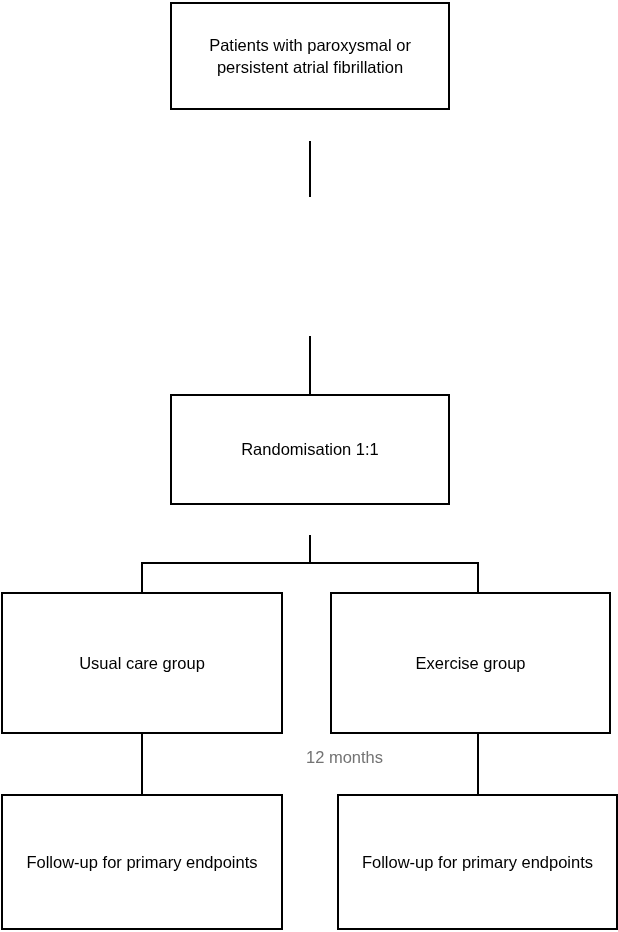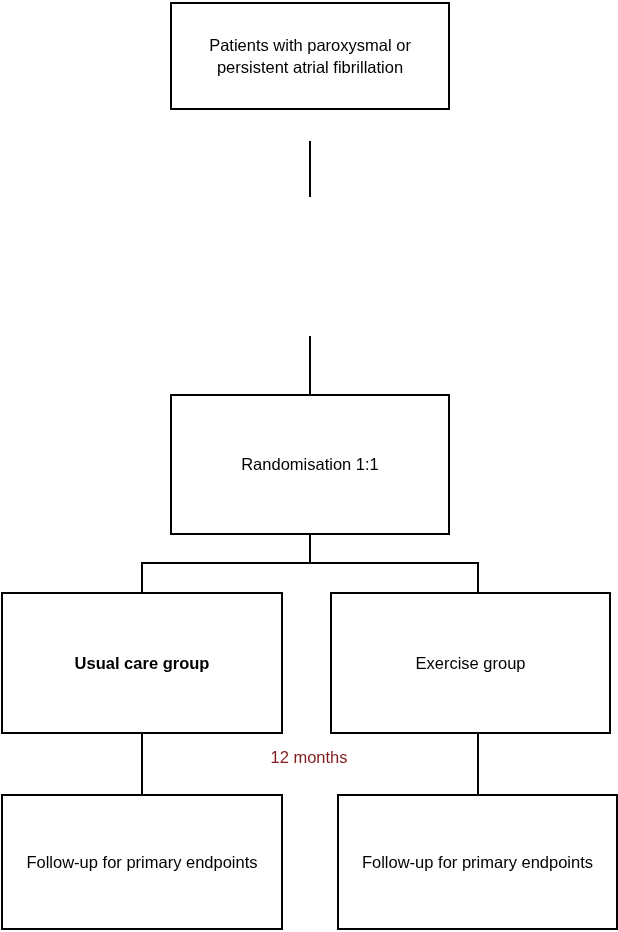--- a/index.html
+++ b/index.html
@@ -36,32 +36,32 @@
     white-space: pre-line;
   }
   .connector {
     position: absolute;
     background: #000000;
   }
   .v-line { width: 2px; }
   .h-line { height: 2px; }
   .label {
     position: absolute;
-    color: #7f1d1d;
+    color: #737373;
     font-size: 16.5px;
     line-height: 1.2;
-    text-align: center;
+    text-align: right;
     white-space: nowrap;
   }
 
   
   #node-patients      { left: 170px; top: 2px;   width: 280px; height: 108px; }
   #node-screening     { left: 170px; top: 196px; width: 280px; height: 140px; }
-  #node-randomisation { left: 170px; top: 394px; width: 280px; height: 141px; }
-  #node-usual-care    { left: 1px;   top: 592px; width: 282px; height: 142px; font-weight: bold; }
+  #node-randomisation { left: 170px; top: 394px; width: 280px; height: 111px; }
+  #node-usual-care    { left: 1px;   top: 592px; width: 282px; height: 142px; }
   #node-exercise      { left: 330px; top: 592px; width: 281px; height: 142px; }
   #node-followup-left { left: 1px;   top: 794px; width: 282px; height: 136px; }
   #node-followup-right{ left: 337px; top: 794px; width: 281px; height: 136px; }
 
   
   #conn-1-2       { left: 309px; top: 141px; height: 56px; }
   #conn-2-3       { left: 309px; top: 336px; height: 59px; }
   #conn-3-split   { left: 309px; top: 535px; height: 29px; }
   #conn-split-bar { left: 141px; top: 562px; width: 338px; }
   #conn-split-l   { left: 141px; top: 562px; height: 31px; }

